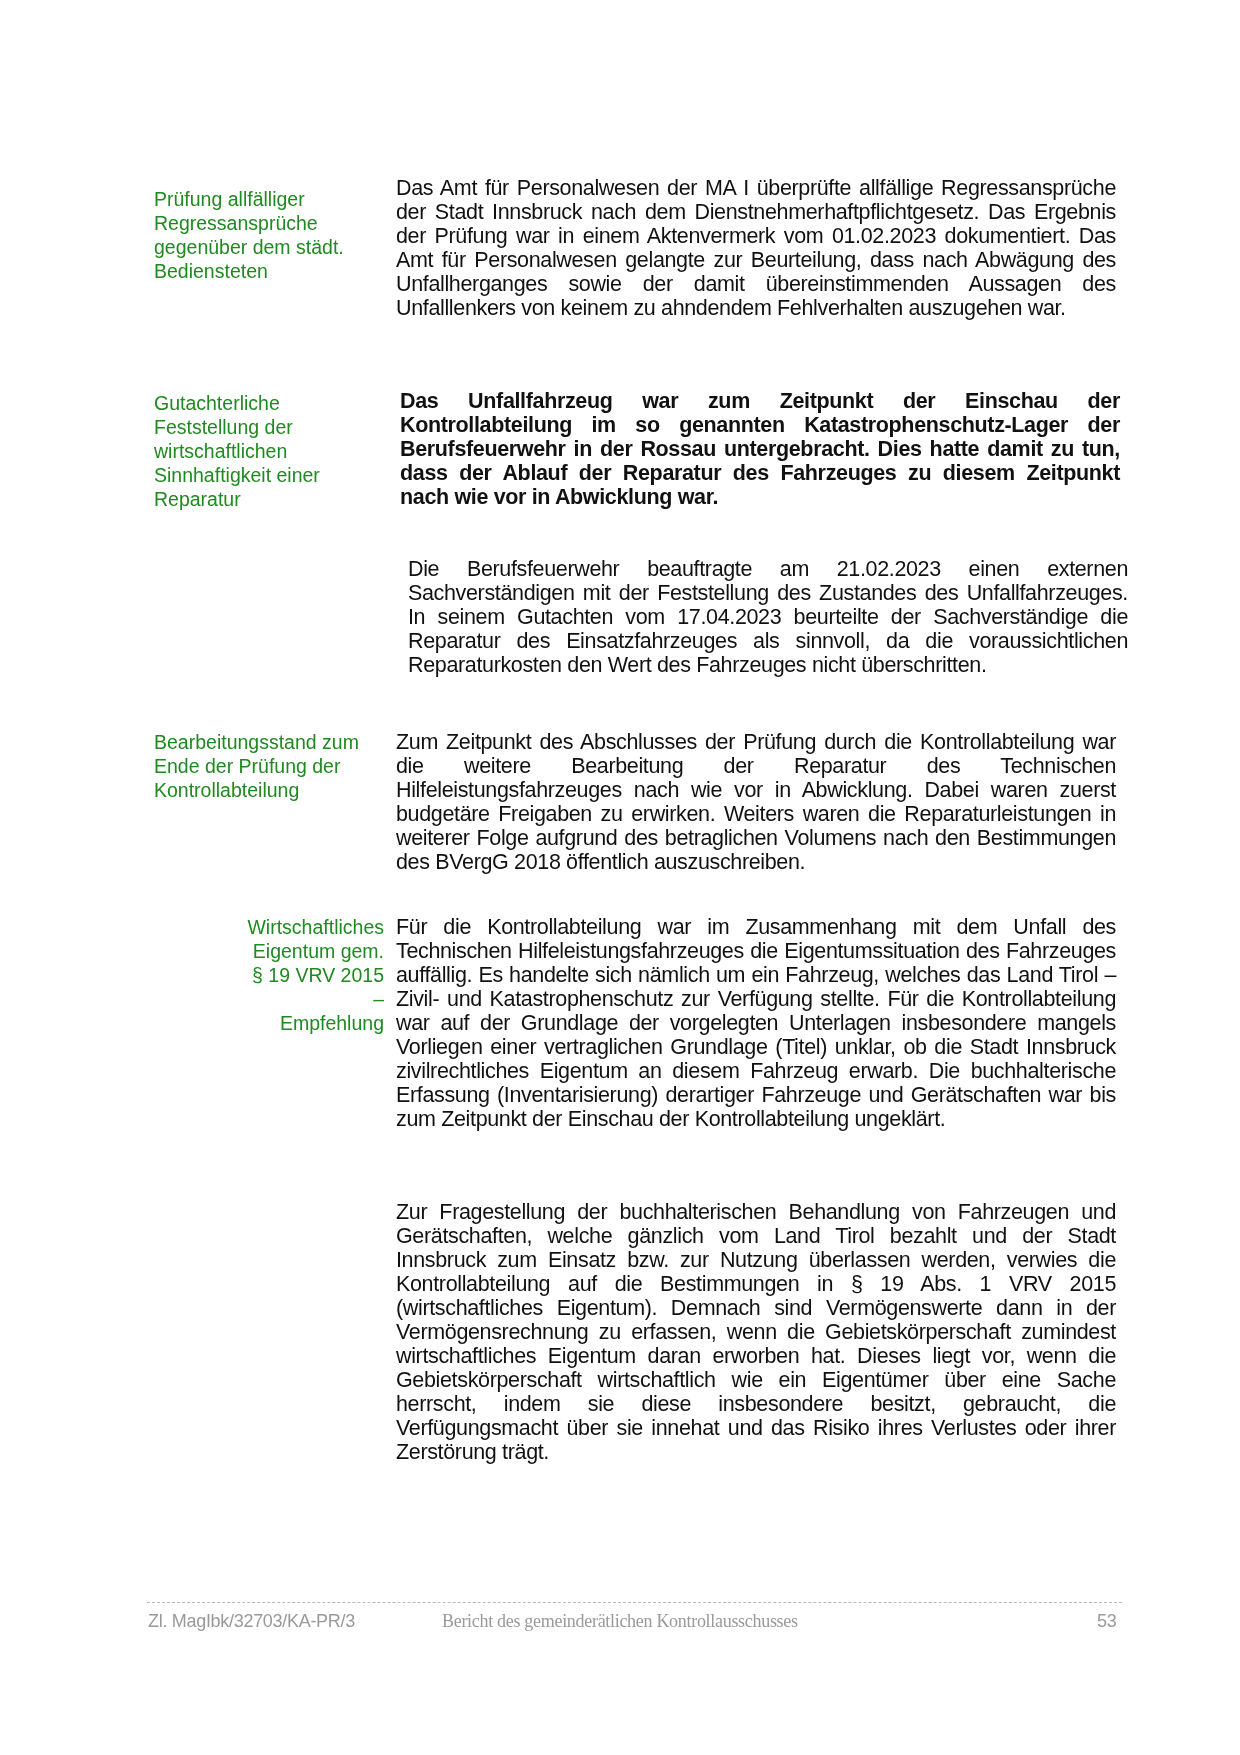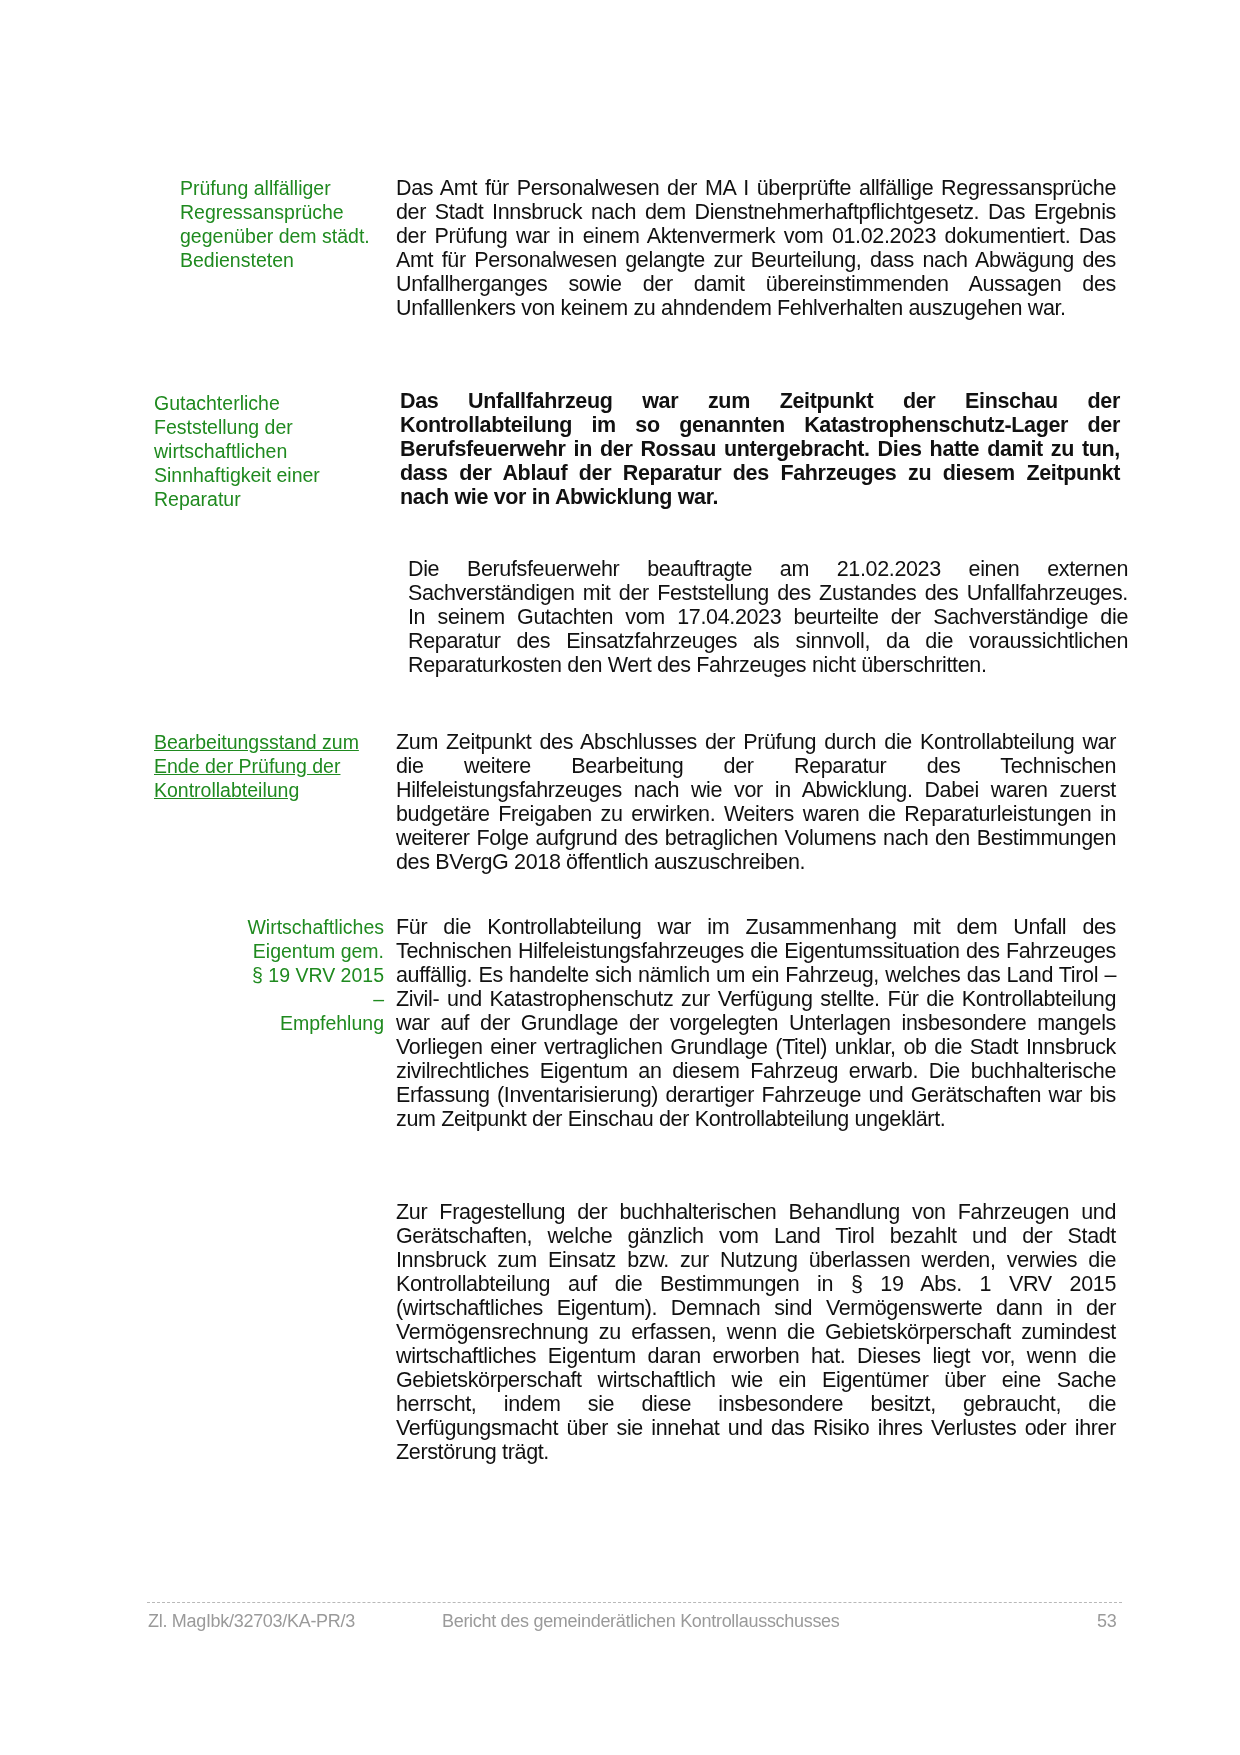--- a/index.html
+++ b/index.html
@@ -50,43 +50,43 @@
     }
     .footer-left, .footer-center, .footer-right {
       position: absolute;
       top: 1610px;
       color: #9a9a9a;
       font-size: 18px;
       line-height: 22px;
       letter-spacing: -0.3px;
     }
     .footer-left { left: 148px; }
-    .footer-center { left: 442px; }
+    .footer-center { left: 442px; font-family: Liberation Serif, serif; }
     .footer-right { left: 1097px; }
   </style>
 </head>
 <body>
 
 <div class="page">
 
-  <div class="margin-note" style="top:176px;margin-left:26px;">Prüfung allfälliger
+  <div class="margin-note" style="top:187px;">Prüfung allfälliger
 Regressansprüche
 gegenüber dem städt.
 Bediensteten</div>
   <p class="body-para" style="top:176px; margin:0;">Das Amt für Personalwesen der MA I überprüfte allfällige Regressansprüche der Stadt Innsbruck nach dem Dienstnehmerhaftpflichtgesetz. Das Ergebnis der Prüfung war in einem Aktenvermerk vom 01.02.2023 dokumentiert. Das Amt für Personalwesen gelangte zur Beurteilung, dass nach Abwägung des Unfallherganges sowie der damit übereinstimmenden Aussagen des Unfalllenkers von keinem zu ahndendem Fehlverhalten auszugehen war.</p>
 
   <div class="margin-note" style="top:391px;">Gutachterliche
 Feststellung der
 wirtschaftlichen
 Sinnhaftigkeit einer
 Reparatur</div>
   <p class="body-para" style="top:385px; margin:4px;font-weight:bold;">Das Unfallfahrzeug war zum Zeitpunkt der Einschau der Kontrollabteilung im so genannten Katastrophenschutz-Lager der Berufsfeuerwehr in der Rossau untergebracht. Dies hatte damit zu tun, dass der Ablauf der Reparatur des Fahrzeuges zu diesem Zeitpunkt nach wie vor in Abwicklung war.</p>
   <p class="body-para" style="top:545px; margin:12px;">Die Berufsfeuerwehr beauftragte am 21.02.2023 einen externen Sachverständigen mit der Feststellung des Zustandes des Unfallfahrzeuges. In seinem Gutachten vom 17.04.2023 beurteilte der Sachverständige die Reparatur des Einsatzfahrzeuges als sinnvoll, da die voraussichtlichen Reparaturkosten den Wert des Fahrzeuges nicht überschritten.</p>
 
-  <div class="margin-note" style="top:730px;text-decoration:underline;">Bearbeitungsstand zum
+  <div class="margin-note" style="top:730px;">Bearbeitungsstand zum
 Ende der Prüfung der
 Kontrollabteilung</div>
   <p class="body-para" style="top:730px; margin:0;">Zum Zeitpunkt des Abschlusses der Prüfung durch die Kontrollabteilung war die weitere Bearbeitung der Reparatur des Technischen Hilfeleistungsfahrzeuges nach wie vor in Abwicklung. Dabei waren zuerst budgetäre Freigaben zu erwirken. Weiters waren die Reparaturleistungen in weiterer Folge aufgrund des betraglichen Volumens nach den Bestimmungen des BVergG 2018 öffentlich auszuschreiben.</p>
 
   <div class="margin-note" style="top:915px;text-align:right;">Wirtschaftliches
 Eigentum gem.
 § 19 VRV 2015
 –
 Empfehlung</div>
   <p class="body-para" style="top:915px; margin:0;">Für die Kontrollabteilung war im Zusammenhang mit dem Unfall des Technischen Hilfeleistungsfahrzeuges die Eigentumssituation des Fahrzeuges auffällig. Es handelte sich nämlich um ein Fahrzeug, welches das Land Tirol – Zivil- und Katastrophenschutz zur Verfügung stellte. Für die Kontrollabteilung war auf der Grundlage der vorgelegten Unterlagen insbesondere mangels Vorliegen einer vertraglichen Grundlage (Titel) unklar, ob die Stadt Innsbruck zivilrechtliches Eigentum an diesem Fahrzeug erwarb. Die buchhalterische Erfassung (Inventarisierung) derartiger Fahrzeuge und Gerätschaften war bis zum Zeitpunkt der Einschau der Kontrollabteilung ungeklärt.</p>

